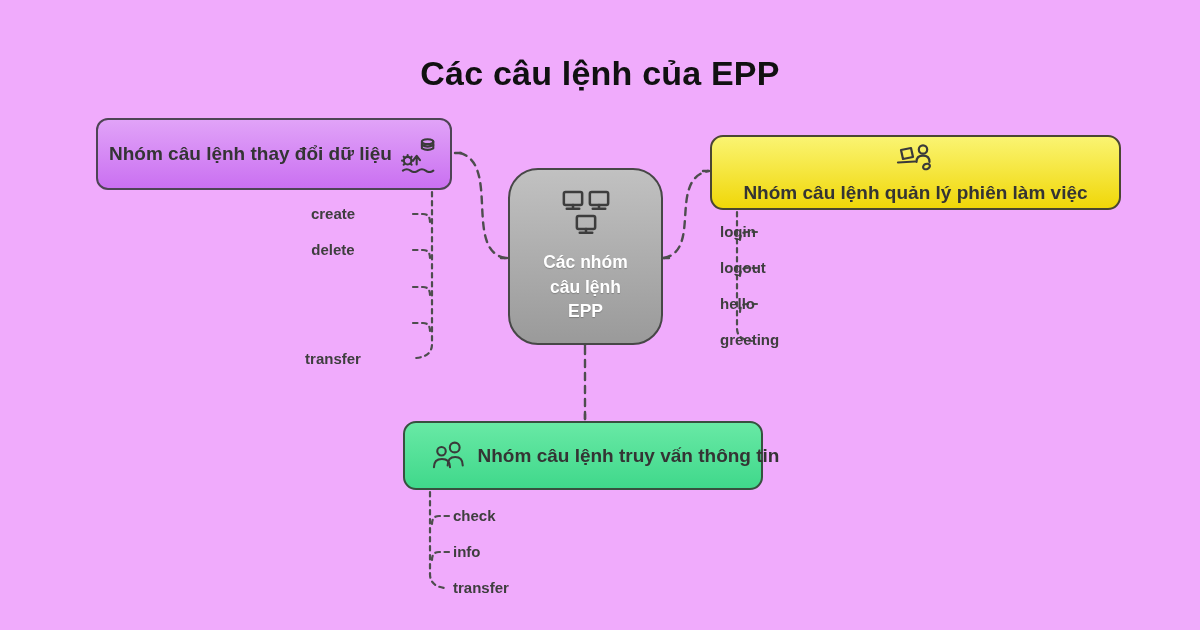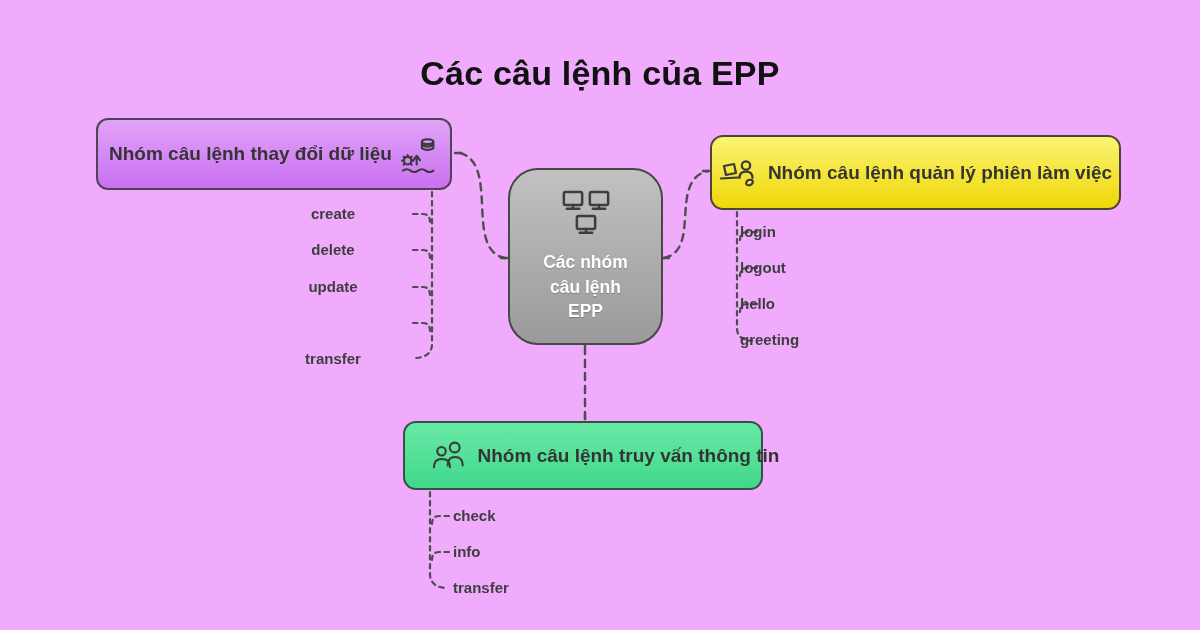--- a/index.html
+++ b/index.html
@@ -23,20 +23,21 @@
 
   .node-purple {
     left:96px; top:118px; width:356px; height:72px;
     border:2px solid #4e4455; border-radius:12px;
     background:linear-gradient(180deg,#e1a3f8 0%,#ca70f1 100%);
   }
   .node-yellow {
     left:710px; top:135px; width:411px; height:75px;
     border:2px solid #4a4632; border-radius:13px;
     background:linear-gradient(180deg,#faf472 0%,#f0d708 100%);
+    flex-direction:column;
   }
   .node-green {
     left:403px; top:421px; width:360px; height:69px;
     border:2px solid #37503f; border-radius:13px;
     background:linear-gradient(180deg,#68e9a5 0%,#40d88b 100%);
     padding-left:44px;
   }
   .node-center {
     left:508px; top:168px; width:155px; height:177px;
     border:2.5px solid #474747; border-radius:30px;
@@ -47,21 +48,21 @@
     font-size:17.5px; font-weight:bold; color:#ffffff;
     text-align:center; line-height:1.42;
     text-shadow:0 1px 1px rgba(0,0,0,.22);
   }
 
   .leaf {
     position:absolute; font-size:15px; font-weight:bold; color:#3e3e3e;
     height:22px; line-height:22px; white-space:nowrap;
   }
   .leaf-left  { left:258px; width:150px; text-align:center; }
-  .leaf-right { left:740px;text-align:center; }
+  .leaf-right { left:720px;text-align:center; }
   .leaf-bottom{ left:453px; }
 
   .icon { display:flex; align-items:center; flex:0 0 auto; }
 </style>
 </head>
 <body>
 
 <div id="canvas">
 
   <div class="title">Các câu lệnh của EPP</div>
@@ -141,21 +142,20 @@
     </span>
     <span class="center-text">
       <span>Các nhóm</span><br>
       <span>câu lệnh</span><br>
       <span>EPP</span>
     </span>
   </div>
 
   <div class="leaf leaf-left" style="top:203px">create</div>
   <div class="leaf leaf-left" style="top:239px">delete</div>
-  <div class="leaf leaf-left" style="top:276px">update</div>
   <div class="leaf leaf-left" style="top:348px">transfer</div>
 
   <div class="leaf leaf-right" style="top:221px">login</div>
   <div class="leaf leaf-right" style="top:257px">logout</div>
   <div class="leaf leaf-right" style="top:293px">hello</div>
   <div class="leaf leaf-right" style="top:329px">greeting</div>
 
   <div class="leaf leaf-bottom" style="top:505px">check</div>
   <div class="leaf leaf-bottom" style="top:541px">info</div>
   <div class="leaf leaf-bottom" style="top:577px">transfer</div>

